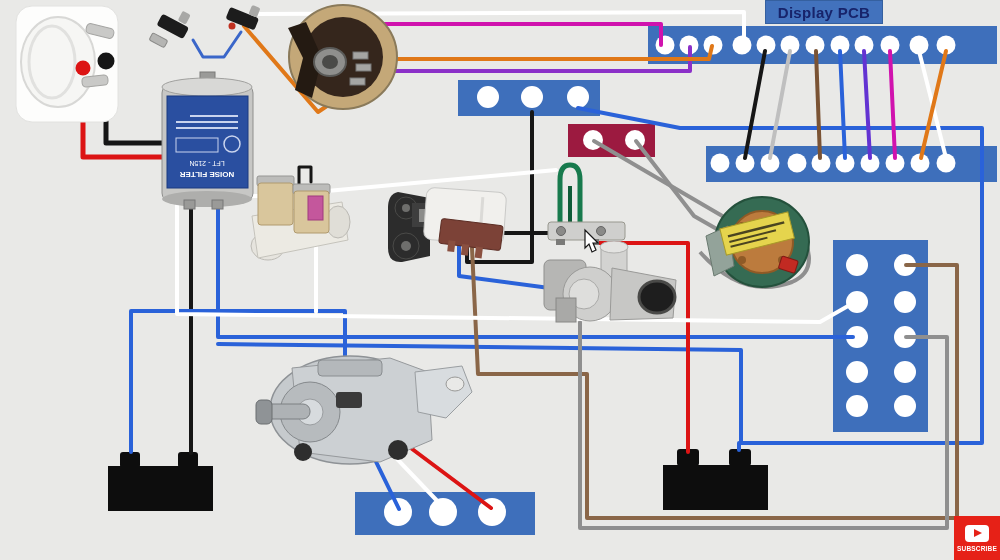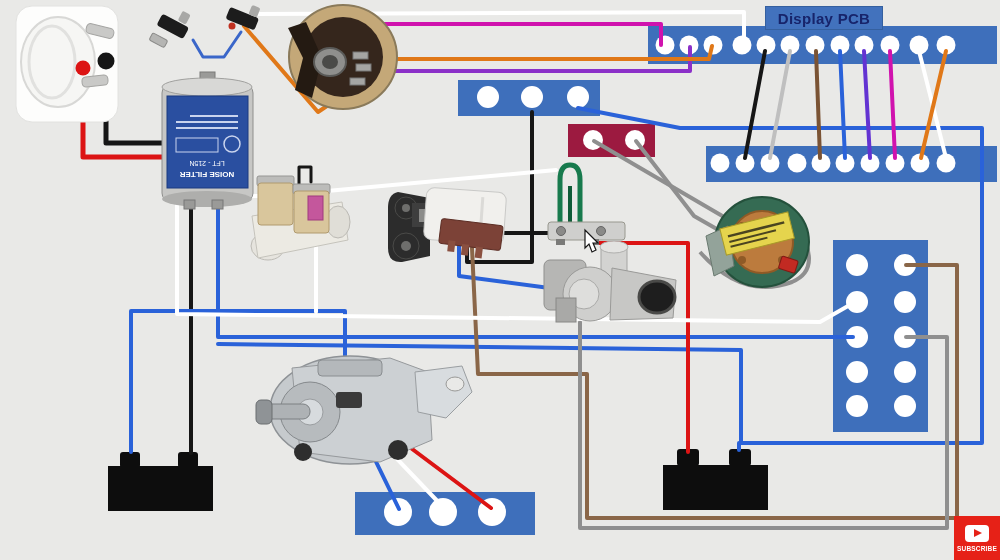--- a/index.html
+++ b/index.html
@@ -1,18 +1,18 @@
 <!DOCTYPE html>
 <html><head>
 <meta charset="utf-8">
 <style>
   html,body{margin:0;padding:0;background:#555;font-family:"Liberation Sans",sans-serif;}
   .stage{position:relative;width:1000px;height:560px;background:#e9e9e7;overflow:hidden;margin:0 auto;}
   .stage svg{position:absolute;left:0;top:0;}
-  .pcb-label{position:absolute;left:765px;top:6px;width:116px;height:22px;background:#4272bd;
+  .pcb-label{position:absolute;left:765px;top:0;width:116px;height:22px;background:#4272bd;
     border:1px solid #35609f;color:#17246b;font-size:15px;font-weight:bold;
     display:flex;align-items:center;justify-content:center;letter-spacing:.3px;}
   .subscribe{position:absolute;right:0;bottom:0;width:46px;height:44px;background:#e62117;
     display:flex;flex-direction:column;align-items:center;justify-content:center;gap:3px;cursor:pointer;}
   .subscribe .play{width:24px;height:17px;background:#ffffff;border-radius:4px;position:relative;}
   .subscribe .play::after{content:"";position:absolute;left:9px;top:4px;border-left:8px solid #e62117;
     border-top:4.5px solid transparent;border-bottom:4.5px solid transparent;}
   .subscribe .sub-label{color:#fff;font-size:6.5px;font-weight:bold;letter-spacing:.2px;}
 </style>
 </head>

